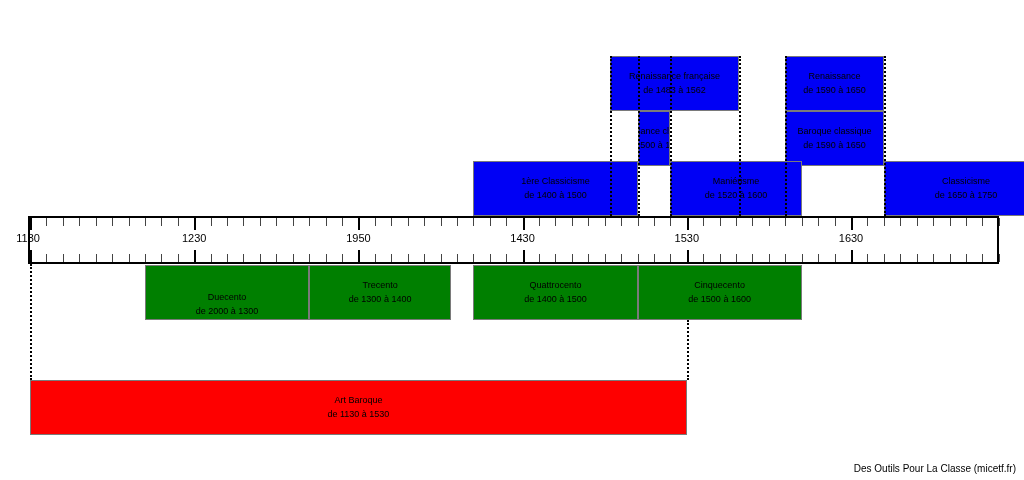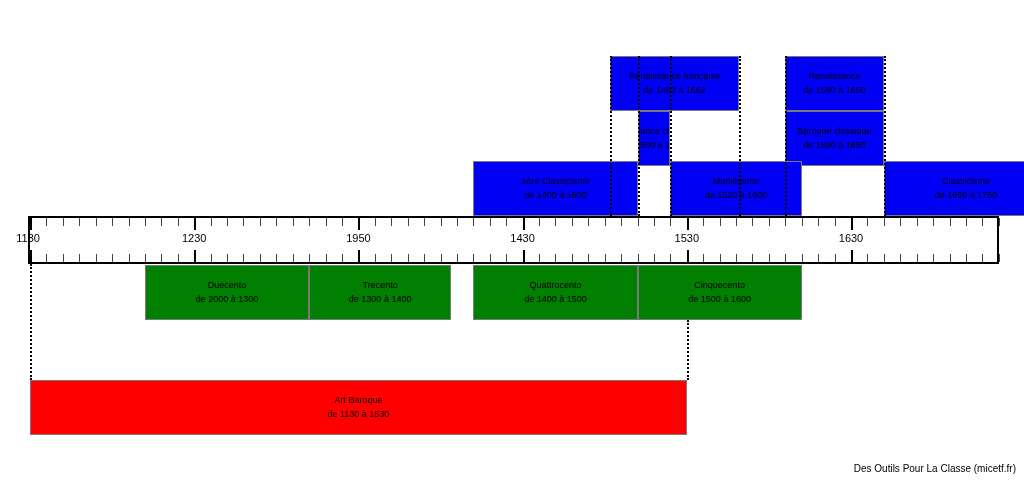--- a/index.html
+++ b/index.html
@@ -238,21 +238,21 @@
     </div>
   <div id="axis-labels">
       <div class="axis-label" style="left: 30px; top: 232px; transform: translateX(-58%);">1130</div>
       <div class="axis-label" style="left: 194.2px; top: 232px;">1230</div>
       <div class="axis-label" style="left: 358.4px; top: 232px;">1950</div>
       <div class="axis-label" style="left: 522.6px; top: 232px;">1430</div>
       <div class="axis-label" style="left: 686.8px; top: 232px;">1530</div>
       <div class="axis-label" style="left: 851px; top: 232px;">1630</div>
     </div>
   <div id="green-band">
-      <div class="period-box box-green" style="left: 144.94px; width: 164.2px; top: 265px; height: 55px;">
+      <div class="period-box box-green" style="left: 144.94px; width: 164.2px; top: 265px; height: 55px; justify-content: flex-end;">
         <span class="p-label">Duecento</span>
         <span class="p-range">de 2000 à 1300</span>
       </div>
       <div class="period-box box-green" style="left: 309.14px; width: 142px; top: 265px; height: 55px;">
         <span class="p-label">Trecento</span>
         <span class="p-range">de 1300 à 1400</span>
       </div>
       <div class="period-box box-green" style="left: 473.34px; width: 164.2px; top: 265px; height: 55px;">
         <span class="p-label">Quattrocento</span>
         <span class="p-range">de 1400 à 1500</span>

